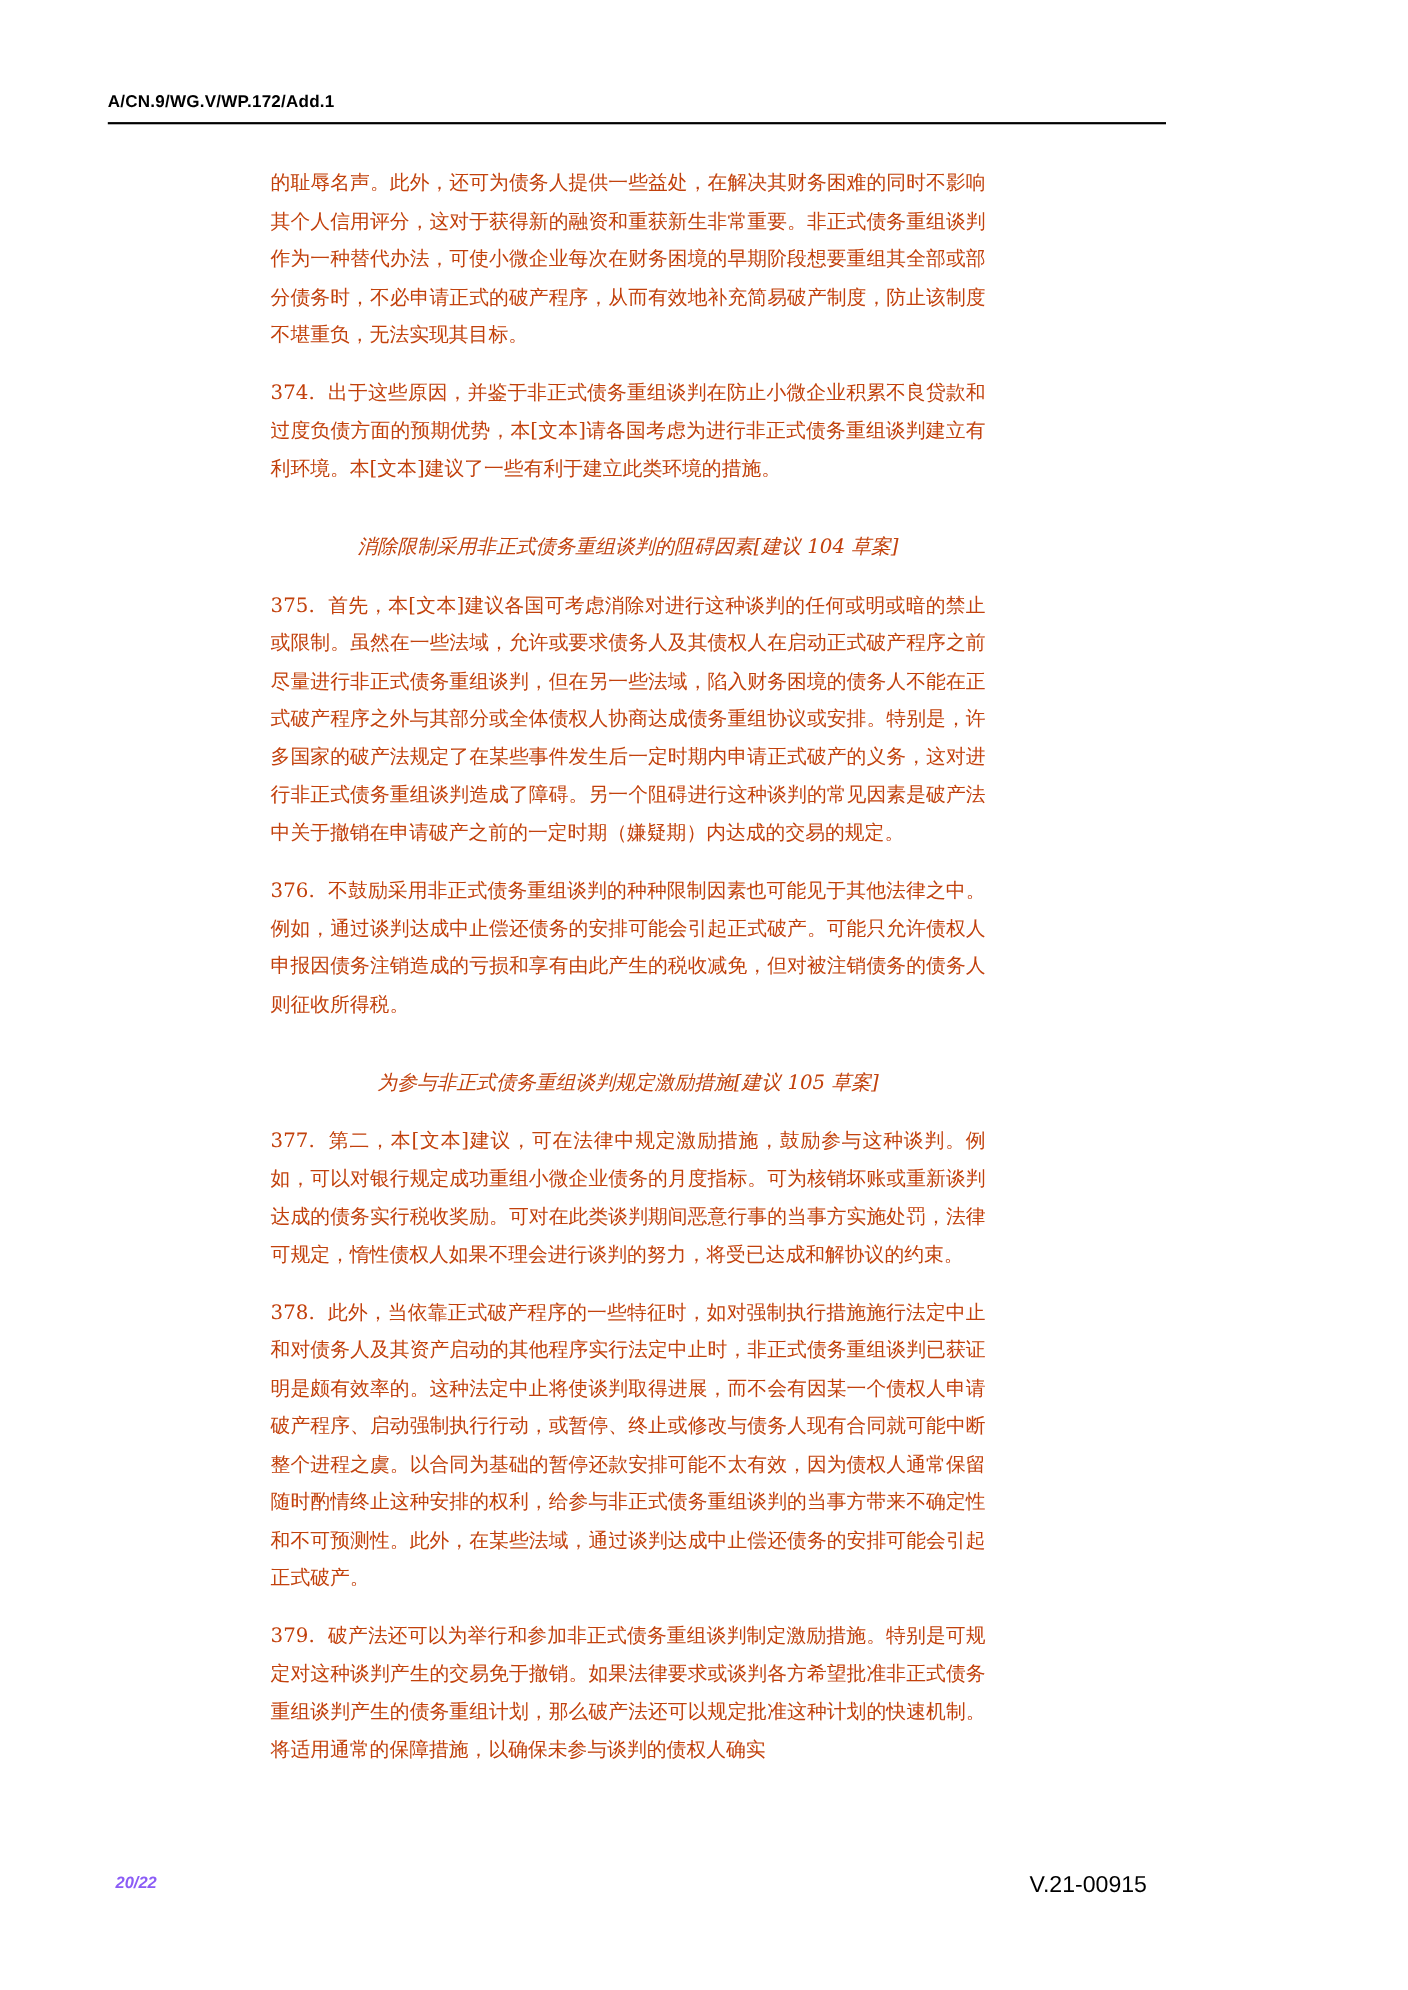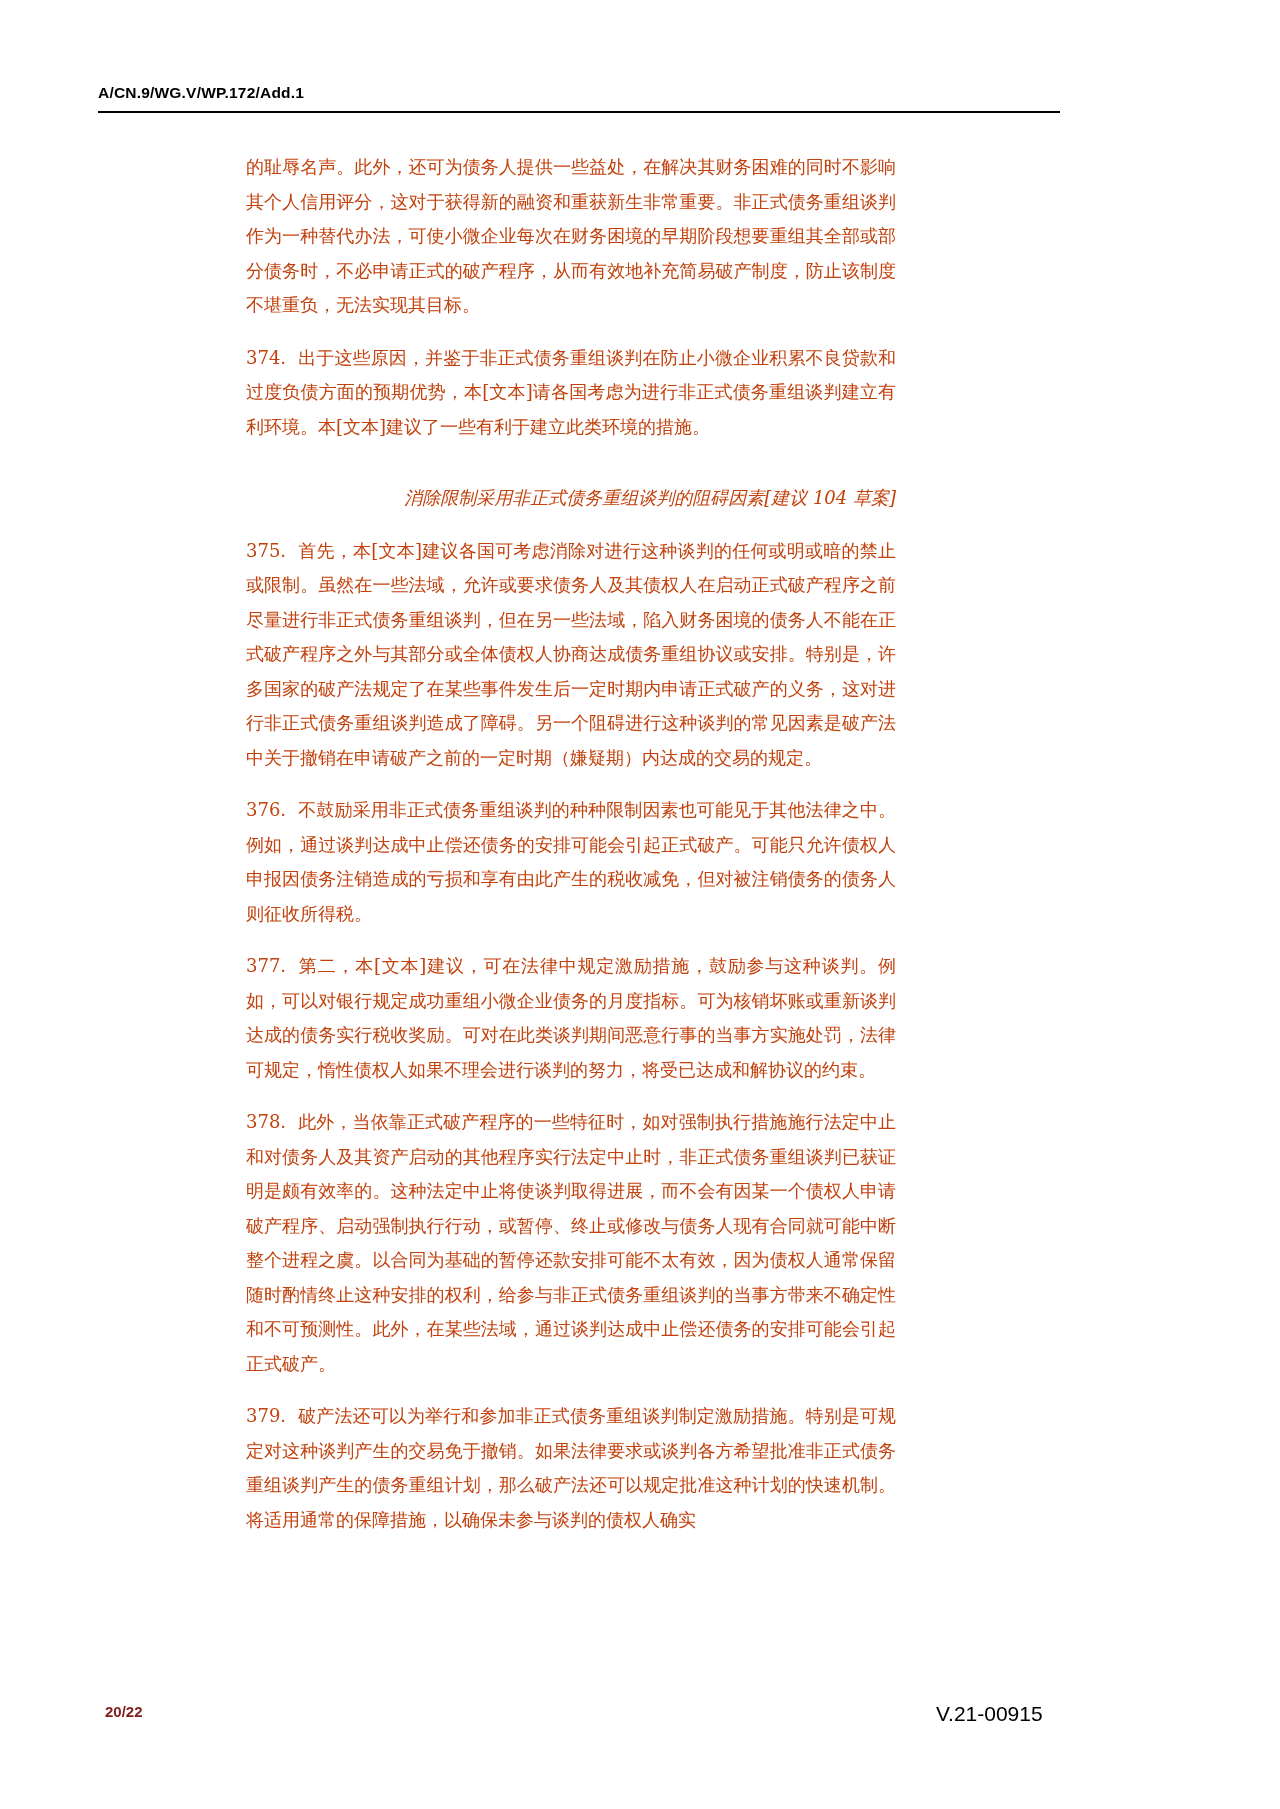--- a/index.html
+++ b/index.html
@@ -41,29 +41,30 @@
     text-justify: inter-ideograph;
     color: #c2410c;
   }
   .para { margin: 0 0 18px 0; }
   .pnum { padding-right: 12px; }
   .section-heading {
     font-size: 18px;
     font-weight: normal;
     font-style: italic;
     margin: 37px 0 18px 0;
-    text-align: right;
+    text-align: center;
   }
   .footer-left {
     position: absolute;
     left: 105px; top: 1703px;
     font-family: "Liberation Sans", sans-serif;
     font-weight: bold;
     font-size: 15px;
-    color: #7f1d1d;
+    color: #8b5cf6;
+    font-style: italic;
   }
   .footer-right {
     position: absolute;
     left: 936px; top: 1702px;
     font-family: "Liberation Sans", sans-serif;
     font-size: 21px;
     color: #000;
   }
 </style>
 </head>
@@ -79,20 +80,21 @@
     <p class="para"><span>的耻辱名声。此外，还可为债务人提供一些益处，在解决其财务困难的同时不影响其个人信用评分，这对于获得新的融资和重获新生非常重要。非正式债务重组谈判作为一种替代办法，可使小微企业每次在财务困境的早期阶段想要重组其全部或部分债务时，不必申请正式的破产程序，从而有效地补充简易破产制度，防止该制度不堪重负，无法实现其目标。</span></p>
 
     <p class="para"><span class="pnum">374.</span><span>出于这些原因，并鉴于非正式债务重组谈判在防止小微企业积累不良贷款和过度负债方面的预期优势，本[文本]请各国考虑为进行非正式债务重组谈判建立有利环境。本[文本]建议了一些有利于建立此类环境的措施。</span></p>
 
     <h2 class="section-heading">消除限制采用非正式债务重组谈判的阻碍因素[建议 104 草案]</h2>
 
     <p class="para"><span class="pnum">375.</span><span>首先，本[文本]建议各国可考虑消除对进行这种谈判的任何或明或暗的禁止或限制。虽然在一些法域，允许或要求债务人及其债权人在启动正式破产程序之前尽量进行非正式债务重组谈判，但在另一些法域，陷入财务困境的债务人不能在正式破产程序之外与其部分或全体债权人协商达成债务重组协议或安排。特别是，许多国家的破产法规定了在某些事件发生后一定时期内申请正式破产的义务，这对进行非正式债务重组谈判造成了障碍。另一个阻碍进行这种谈判的常见因素是破产法中关于撤销在申请破产之前的一定时期（嫌疑期）内达成的交易的规定。</span></p>
 
     <p class="para"><span class="pnum">376.</span><span>不鼓励采用非正式债务重组谈判的种种限制因素也可能见于其他法律之中。例如，通过谈判达成中止偿还债务的安排可能会引起正式破产。可能只允许债权人申报因债务注销造成的亏损和享有由此产生的税收减免，但对被注销债务的债务人则征收所得税。</span></p>
 
+    <h2 class="section-heading">为参与非正式债务重组谈判规定激励措施[建议 105 草案]</h2>
 
     <p class="para"><span class="pnum">377.</span><span>第二，本[文本]建议，可在法律中规定激励措施，鼓励参与这种谈判。例如，可以对银行规定成功重组小微企业债务的月度指标。可为核销坏账或重新谈判达成的债务实行税收奖励。可对在此类谈判期间恶意行事的当事方实施处罚，法律可规定，惰性债权人如果不理会进行谈判的努力，将受已达成和解协议的约束。</span></p>
 
     <p class="para"><span class="pnum">378.</span><span>此外，当依靠正式破产程序的一些特征时，如对强制执行措施施行法定中止和对债务人及其资产启动的其他程序实行法定中止时，非正式债务重组谈判已获证明是颇有效率的。这种法定中止将使谈判取得进展，而不会有因某一个债权人申请破产程序、启动强制执行行动，或暂停、终止或修改与债务人现有合同就可能中断整个进程之虞。以合同为基础的暂停还款安排可能不太有效，因为债权人通常保留随时酌情终止这种安排的权利，给参与非正式债务重组谈判的当事方带来不确定性和不可预测性。此外，在某些法域，通过谈判达成中止偿还债务的安排可能会引起正式破产。</span></p>
 
     <p class="para"><span class="pnum">379.</span><span>破产法还可以为举行和参加非正式债务重组谈判制定激励措施。特别是可规定对这种谈判产生的交易免于撤销。如果法律要求或谈判各方希望批准非正式债务重组谈判产生的债务重组计划，那么破产法还可以规定批准这种计划的快速机制。将适用通常的保障措施，以确保未参与谈判的债权人确实</span></p>
 
   </main>
 
   <div class="footer-left">20/22</div>

